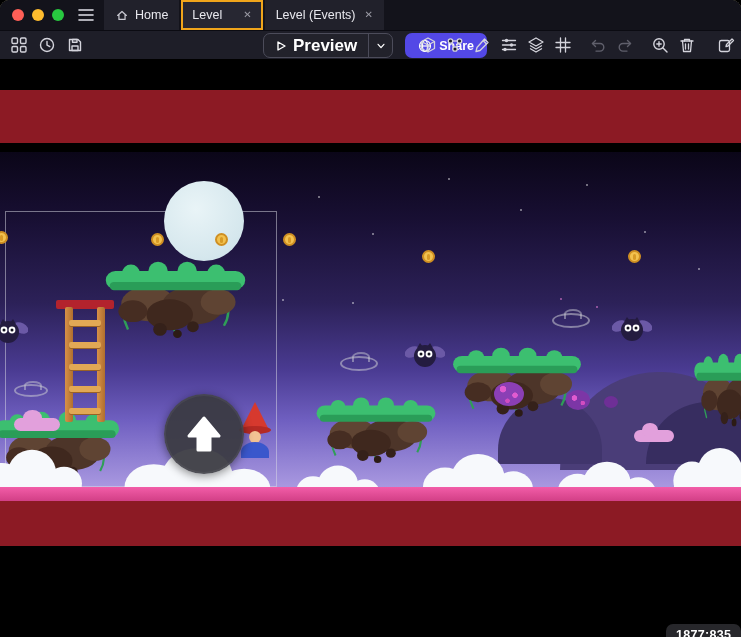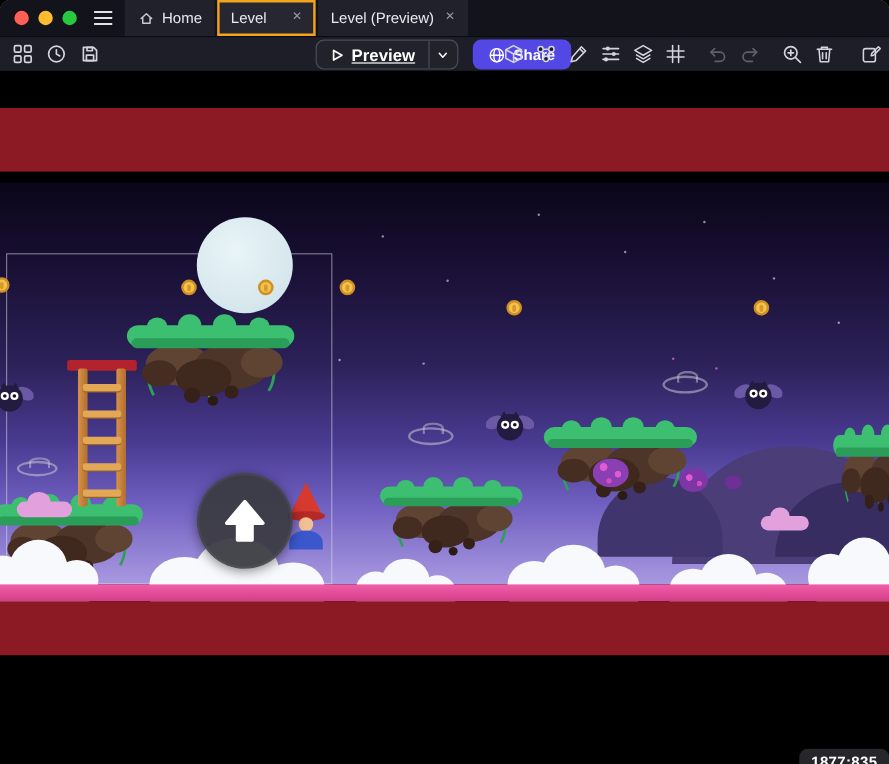--- a/index.html
+++ b/index.html
@@ -51,21 +51,21 @@
   .icon-btn.dim { color: #5f5f6b; }
   .tool-left  { position: absolute; left: 8px;  top: 3px; display: flex; gap: 6px; }
   .tool-right { position: absolute; right: 4px; top: 3px; display: flex; gap: 5px; align-items: center; }
   .ml8  { margin-left: 8px; }
   .ml12 { margin-left: 12px; }
   .center-controls { position: absolute; left: 263px; top: 2px; display: flex; gap: 12px; align-items: center; }
   .preview-btn {
     display: flex; align-items: stretch; height: 25px; border: 1px solid #4c4c5a;
     border-radius: 7px; background: #22222b; color: #fff; cursor: pointer; overflow: hidden;
   }
-  .preview-main { display: flex; align-items: center; gap: 6px; padding: 0 11px; font-size: 14px; font-weight: 600; text-decoration: underline; }
+  .preview-main { display: flex; align-items: center; gap: 6px; padding: 0 11px; font-size: 17px; font-weight: 600; }
   .preview-div { width: 1px; background: #4c4c5a; }
   .preview-caret { width: 23px; display: grid; place-items: center; }
   .share-btn {
     display: flex; align-items: center; gap: 7px; height: 25px; padding: 0 13px;
     border-radius: 7px; background: var(--accent-share, #5348e6); color: #fff;
     font-size: 12.5px; font-weight: 700; cursor: pointer;
   }
 
   
   .canvas { position: absolute; inset: 0; background: #000; z-index: 1; }
@@ -216,21 +216,21 @@
         <svg class="flat" width="14" height="14" viewBox="0 0 16 16">
           <path d="M3 8.5 L8 4 L13 8.5 M4.5 7.5 V13 H11.5 V7.5" fill="none" stroke="currentColor" stroke-width="1.4" stroke-linecap="round" stroke-linejoin="round"></path>
         </svg>
         <span>Home</span>
       </div>
       <div class="tab active">
         <span>Level</span>
         <span class="close">✕</span>
       </div>
       <div class="tab">
-        <span>Level (Preview)</span>
+        <span>Level (Events)</span>
         <span class="close">✕</span>
       </div>
     </div>
   </div>
 
   <div class="toolbar">
     <div class="tool-left">
       <div class="icon-btn">
         <svg class="flat" width="18" height="18" viewBox="0 0 18 18">
           <g fill="none" stroke="currentColor" stroke-width="1.4">

